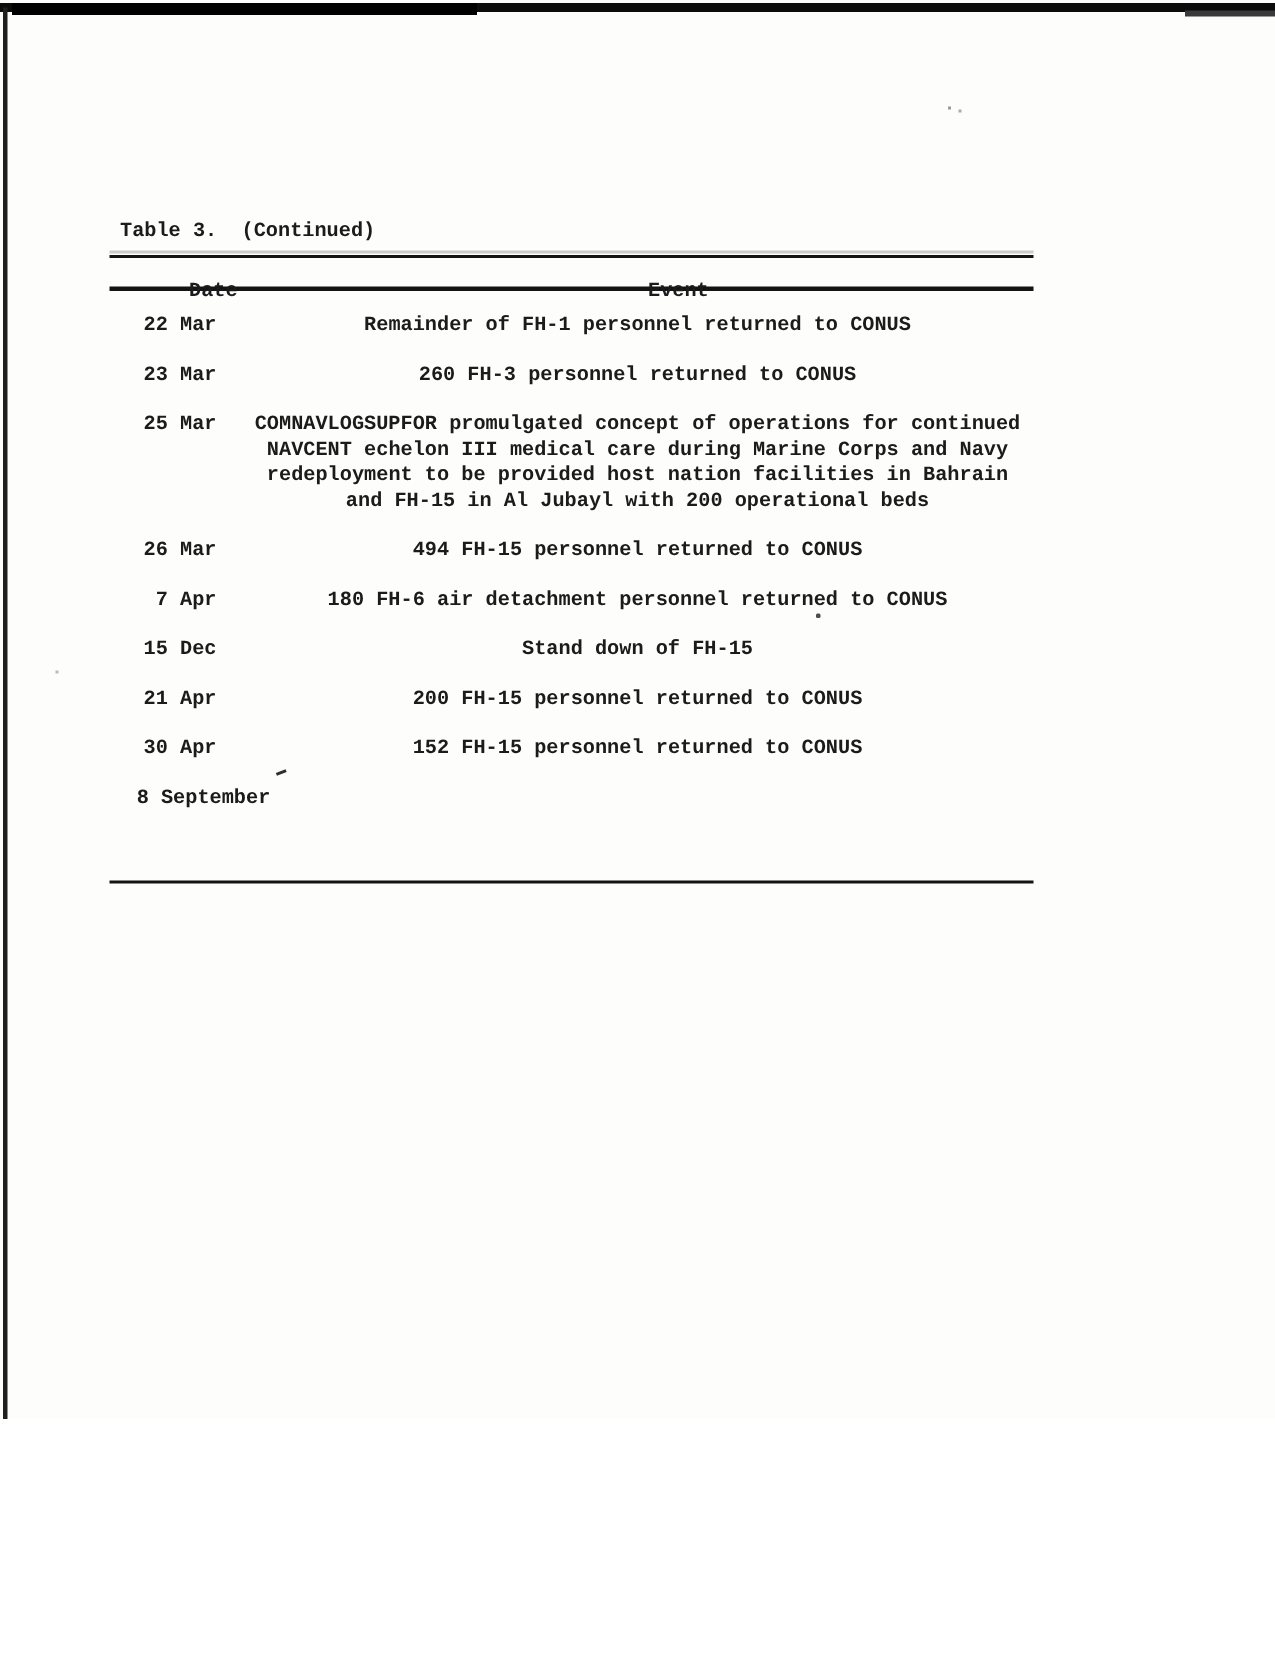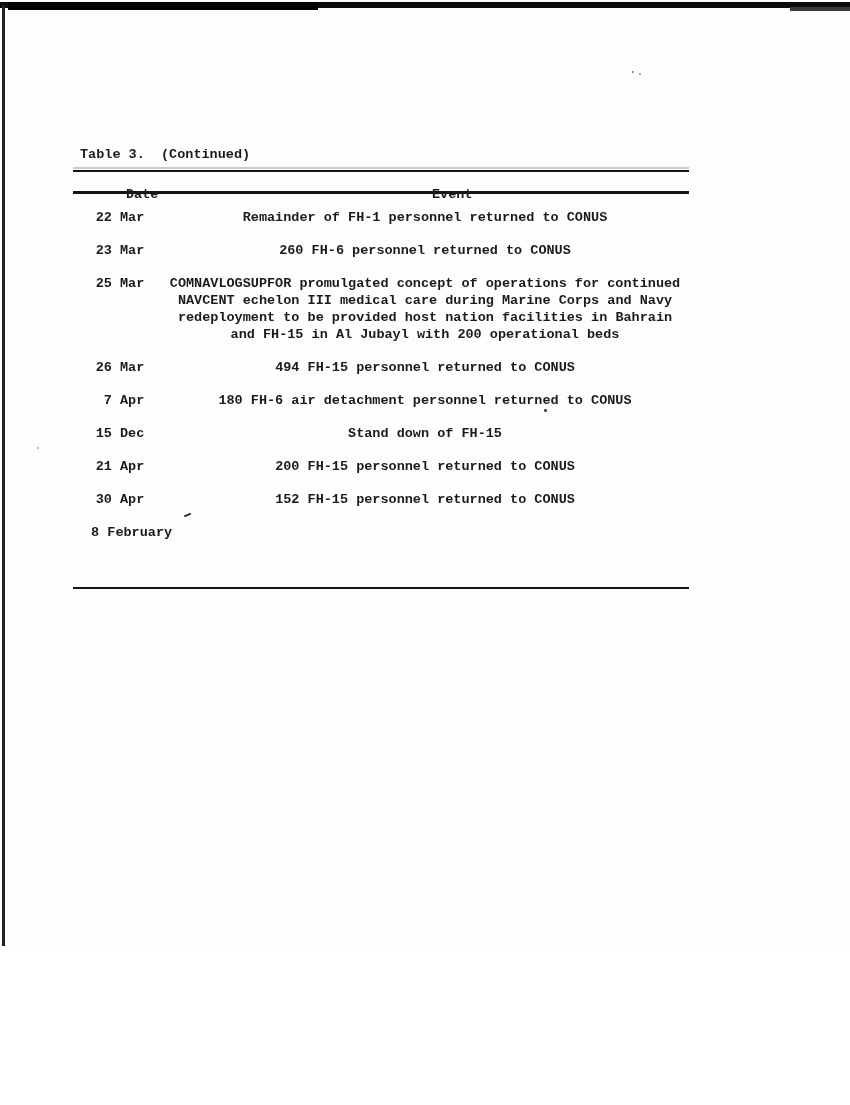--- a/index.html
+++ b/index.html
@@ -94,21 +94,21 @@
   <div class="col-header event-h">Event</div>
 
   <div class="rows">
     <div class="row">
       <span class="date">22 Mar</span>
       <span class="event">Remainder of FH-1 personnel returned to CONUS</span>
     </div>
 
     <div class="row">
       <span class="date">23 Mar</span>
-      <span class="event">260 FH-6 personnel returned to CONUS</span>
+      <span class="event">260 FH-3 personnel returned to CONUS</span>
     </div>
 
     <div class="row">
       <span class="date">25 Mar</span>
       <span class="event">COMNAVLOGSUPFOR promulgated concept of operations for continued
 NAVCENT echelon III medical care during Marine Corps and Navy
 redeployment to be provided host nation facilities in Bahrain
 and FH-15 in Al Jubayl with 200 operational beds</span>
     </div>
 
@@ -131,21 +131,21 @@
       <span class="date">21 Apr</span>
       <span class="event">200 FH-15 personnel returned to CONUS</span>
     </div>
 
     <div class="row">
       <span class="date">30 Apr</span>
       <span class="event">152 FH-15 personnel returned to CONUS</span>
     </div>
 
     <div class="row">
-      <span class="date"> 8 February</span>
+      <span class="date"> 8 September</span>
     </div>
 
   </div>
 
   <div class="page-number">-32-</div>
 
   <div class="artifact ink-blot"></div>
   <div class="artifact dots-1"></div>
   <div class="artifact dots-2"></div>
   <div class="artifact accent-mark"></div>

